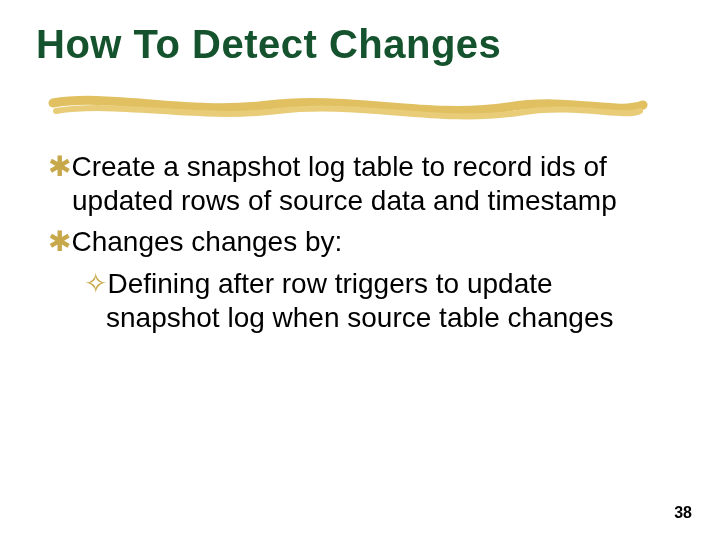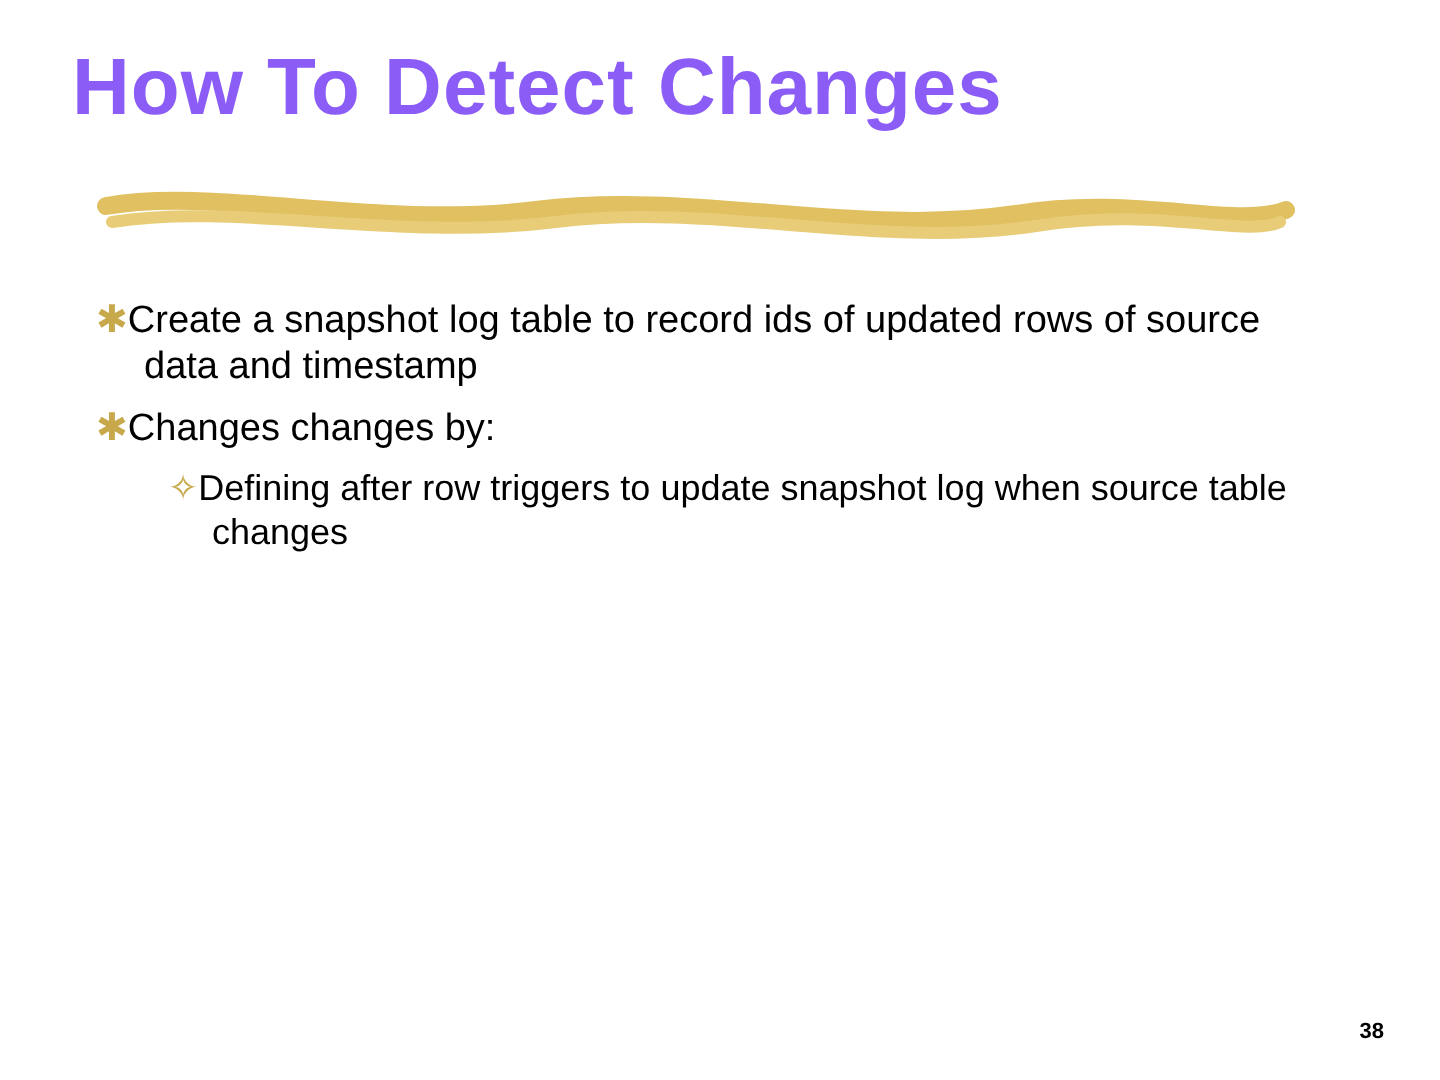--- a/index.html
+++ b/index.html
@@ -18,63 +18,63 @@
     height: 540px;
     box-sizing: border-box;
   }
   .title {
     position: absolute;
     left: 36px;
     top: 22px;
     font-family: "Arial Black", Arial, sans-serif;
     font-weight: 900;
     font-size: 40px;
-    color: #8b5cf6;
+    color: #14532d;
     letter-spacing: 0.5px;
   }
   .underline {
     position: absolute;
     left: 48px;
     top: 85px;
     width: 600px;
     height: 40px;
   }
   .body {
     position: absolute;
     left: 48px;
     top: 150px;
     width: 620px;
   }
   .l1 {
     margin: 0 0 8px 0;
     padding-left: 24px;
     text-indent: -24px;
-    font-size: 19px;
+    font-size: 28px;
     line-height: 1.2;
   }
   .l2 {
     margin: 6px 0 4px 36px;
     padding-left: 22px;
     text-indent: -22px;
-    font-size: 18px;
+    font-size: 28px;
     line-height: 1.22;
   }
   .bz {
     color: #c7a84a;
     font-family: "Segoe UI Symbol", "Zapf Dingbats", sans-serif;
   }
   .by {
     color: #c7a84a;
     font-family: "Segoe UI Symbol", "Zapf Dingbats", sans-serif;
   }
   .pagenum {
     position: absolute;
     right: 28px;
     bottom: 18px;
-    font-size: 11px;
+    font-size: 16px;
     font-weight: 700;
   }
 </style>
 </head>
 <body>
 
 <div class="slide">
 
   <div class="title">How To Detect Changes</div>
 

